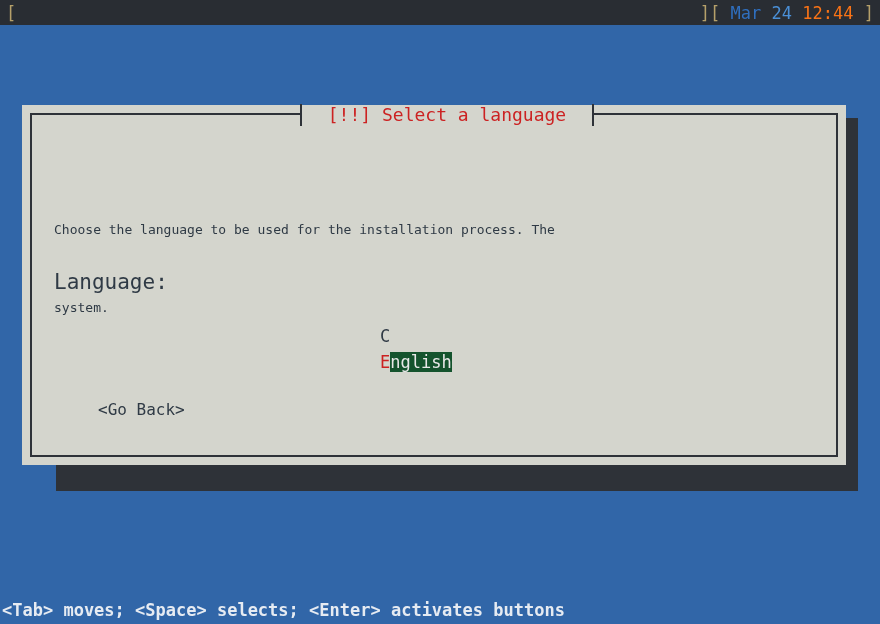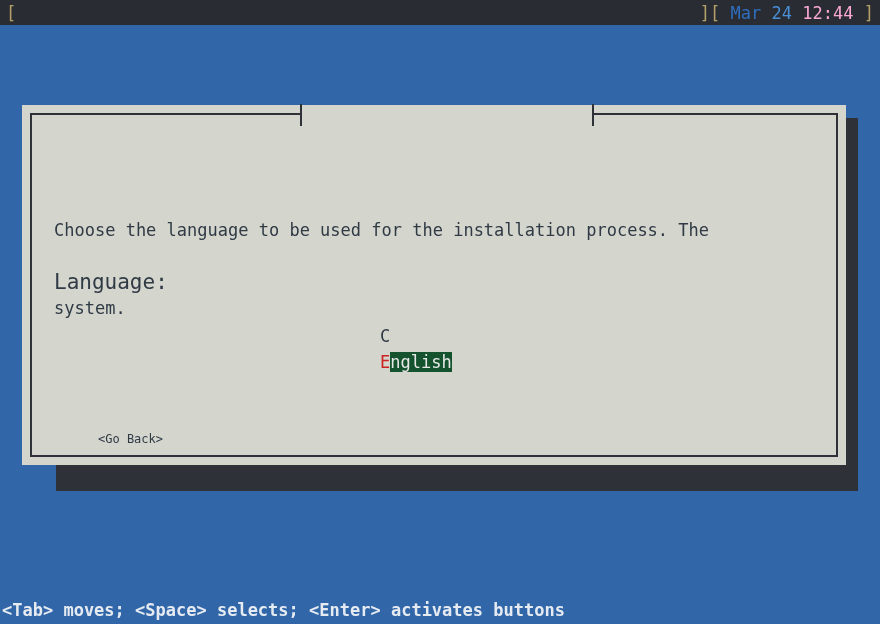--- a/index.html
+++ b/index.html
@@ -26,21 +26,21 @@
     align-items: center;
     font-size: 17px;
     letter-spacing: 0px;
     white-space: pre;
   }
   .sb-bracket { color: #b5a06a; }
   .sb-paren   { color: #cc2222; }
   .sb-win     { color: #d9dde2; }
   .sb-date    { color: #2f6fbf; }
   .sb-day     { color: #4a8fd6; }
-  .sb-time    { color: #f9a8d4; }
+  .sb-time    { color: #f97316; }
   .sb-left  { position:absolute; left: 6px; }
   .sb-wins  { position:absolute; left: 140px; }
   .sb-right { position:absolute; right: 6px; }
 
   
   .dialog-shadow {
     position: absolute;
     left: 56px;
     top: 118px;
     width: 802px;
@@ -96,21 +96,21 @@
   .title-tick.left  { left: 268px; }
   .title-tick.right { left: 560px; }
 
   
   .content {
     position: absolute;
     left: 22px;
     top: 50px;
     right: 30px;
     color: #2f3a45;
-    font-size: 17px;
+    font-size: 13px;
     line-height: 26px;
     white-space: pre;
   }
   .para { margin: 0; white-space: pre-wrap; }
   .label-language {
     position: absolute;
     left: 22px;
     top: 155px;
     color: #2f3a45;
     font-size: 21px;
@@ -137,23 +137,22 @@
     background: #14532d;
     color: #e8e8e8;
   }
 
   
   .go-back {
     position: absolute;
     left: 66px;
     top: 285px;
     color: #2f3a45;
-    font-size: 12px;
-    white-space: pre;
-    margin-top: 32px;
+    font-size: 16px;
+    white-space: pre;
   }
 
   
   .bottom-hint {
     position: absolute;
     left: 2px;
     bottom: 4px;
     color: #e6ebf2;
     font-size: 17px;
     font-weight: bold;
@@ -171,20 +170,21 @@
   <span class="sb-right"><span class="sb-bracket">]</span><span class="sb-bracket">[</span><span class="sb-win"> </span><span class="sb-date">Mar</span><span class="sb-win"> </span><span class="sb-day">24</span><span class="sb-win"> </span><span class="sb-time">12:44</span><span class="sb-win"> </span><span class="sb-bracket">]</span></span>
 </div>
 
 <div class="dialog-shadow"></div>
 
 <div class="dialog">
   <div class="dialog-frame">
     <div class="title-gap"></div>
     <div class="title-tick left"></div>
     <div class="title-tick right"></div>
+    <div class="dialog-title">[!!] Select a language</div>
 
     <div class="content">
       <div class="para">Choose the language to be used for the installation process. The</div>
       <div class="para">system.</div>
     </div>
 
     <div class="label-language">Language:</div>
 
     <div class="lang-list">
       <div class="lang-item"><span class="hotkey"></span><span class="rest">C</span></div>

